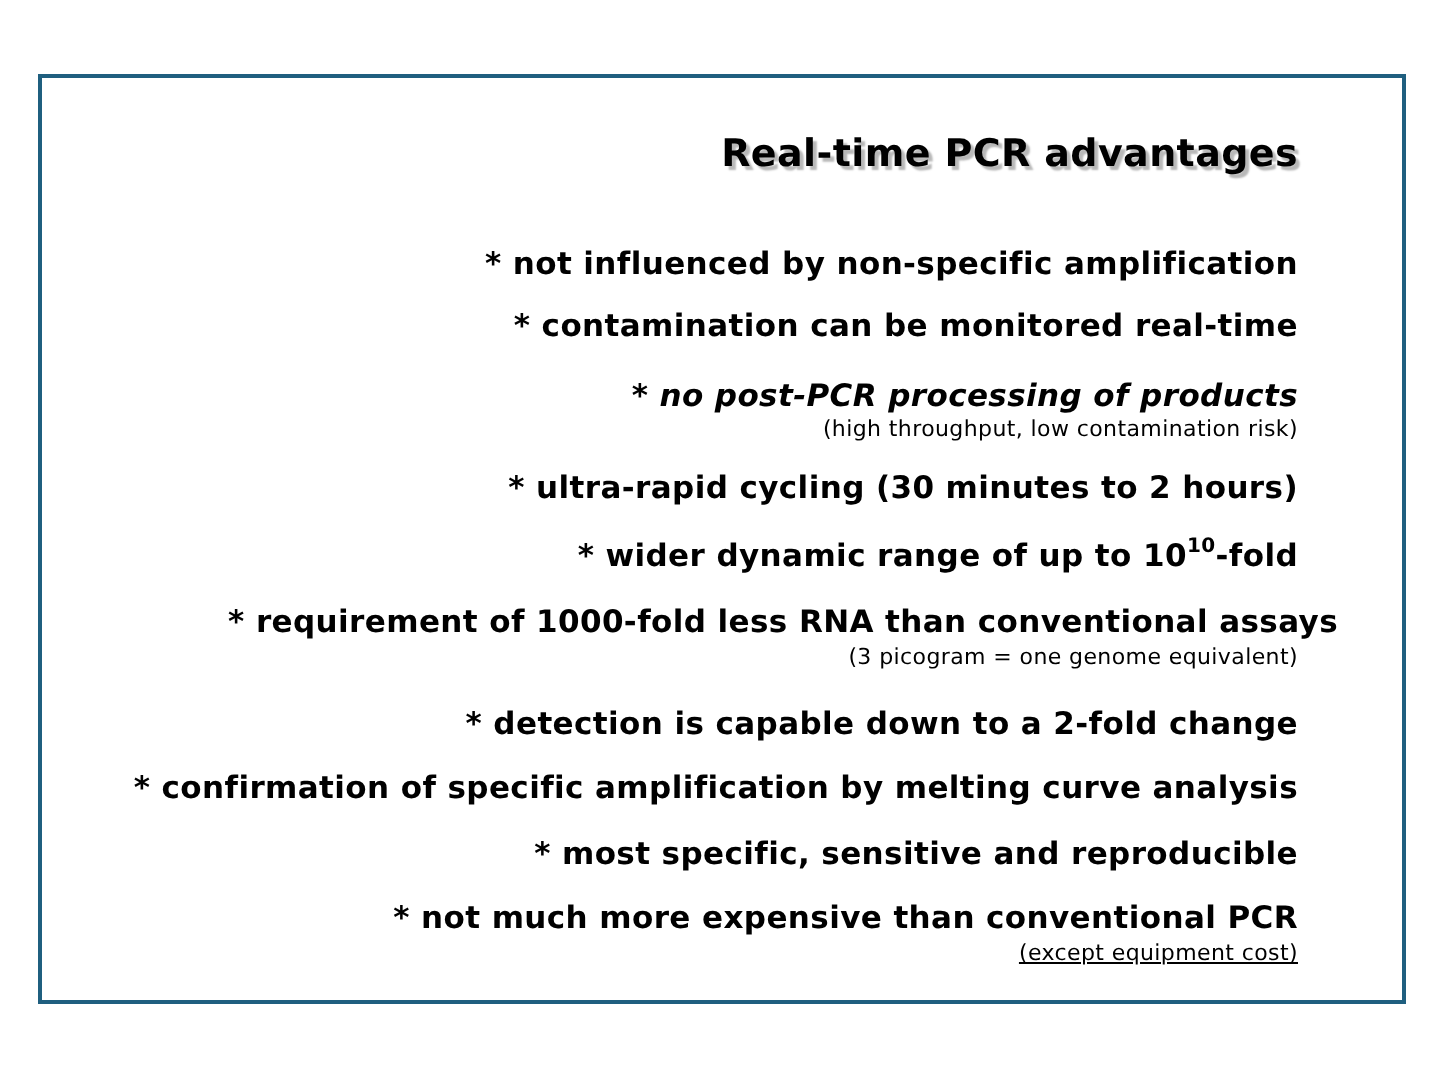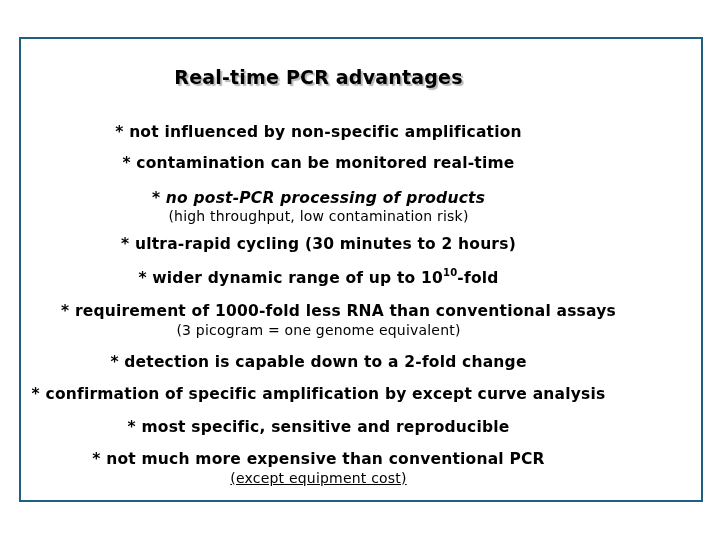--- a/index.html
+++ b/index.html
@@ -1,38 +1,38 @@
 <!DOCTYPE html>
 <html><head>
 <meta charset="utf-8">
 <style>
   html, body { margin: 0; padding: 0; background: #ffffff; }
   body { width: 720px; height: 540px; position: relative; overflow: hidden;
          font-family: "DejaVu Sans", sans-serif; color: #000; }
   .frame { position: absolute; left: 19px; top: 37px; width: 680px; height: 461px;
            border: 2px solid #1f5f7f; box-sizing: content-box; }
-  .line { position: absolute; left: 0; width: 637px; text-align: center;
+  .line { position: absolute; left: 12px; width: 637px; text-align: right;
           white-space: nowrap; font-weight: bold; letter-spacing: 0.2px; }
   .title { font-size: 19px; font-weight: bold; text-shadow: 2px 2px 1px #b8b8b8; }
   .bullet { font-size: 15.5px; }
-  .sub { font-size: 14px; font-weight: normal; }
+  .sub { font-size: 11px; font-weight: normal; }
   sup { font-size: 10px; line-height: 0; position: relative; top: -1px; }
 </style>
 </head>
 <body>
 
 <div class="frame"></div>
 
 <div class="line title" style="top:66px;">Real-time PCR advantages</div>
 
 <div class="line bullet" style="top:123px;">* not influenced by non-specific amplification</div>
 <div class="line bullet" style="top:154px;">* contamination can be monitored real-time</div>
 <div class="line bullet" style="top:189px;font-style:italic;">* no post-PCR processing of products</div>
 <div class="line sub" style="top:208px;">(high throughput, low contamination risk)</div>
 <div class="line bullet" style="top:235px;">* ultra-rapid cycling (30 minutes to 2 hours)</div>
 <div class="line bullet" style="top:269px;"><span>* wider dynamic range of up to 10</span><sup>10</sup><span>-fold</span></div>
 <div class="line bullet" style="top:302px;padding-left:20px;">* requirement of 1000-fold less RNA than conventional assays</div>
 <div class="line sub" style="top:322px;">(3 picogram = one genome equivalent)</div>
 <div class="line bullet" style="top:353px;">* detection is capable down to a 2-fold change</div>
-<div class="line bullet" style="top:385px;">* confirmation of specific amplification by except curve analysis</div>
+<div class="line bullet" style="top:385px;">* confirmation of specific amplification by melting curve analysis</div>
 <div class="line bullet" style="top:418px;">* most specific, sensitive and reproducible</div>
 <div class="line bullet" style="top:450px;">* not much more expensive than conventional PCR</div>
 <div class="line sub" style="top:470px;text-decoration:underline;">(except equipment cost)</div>
 
 </body></html>

